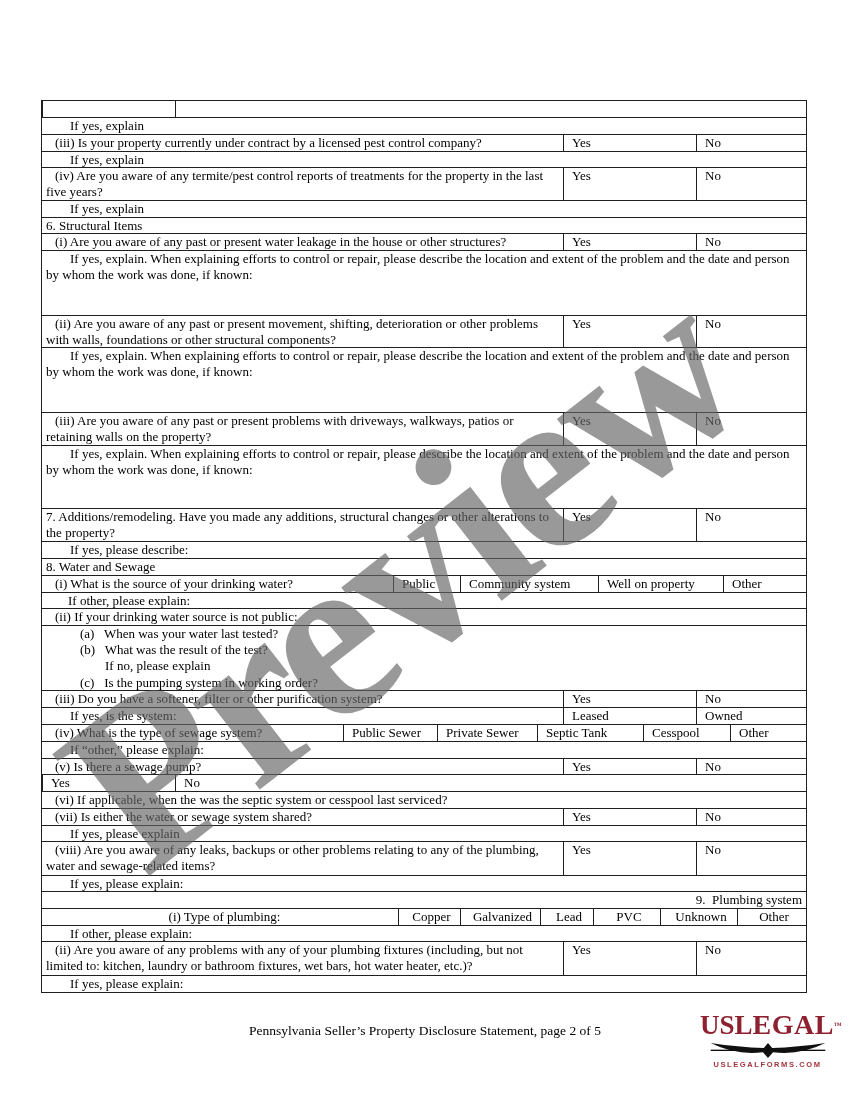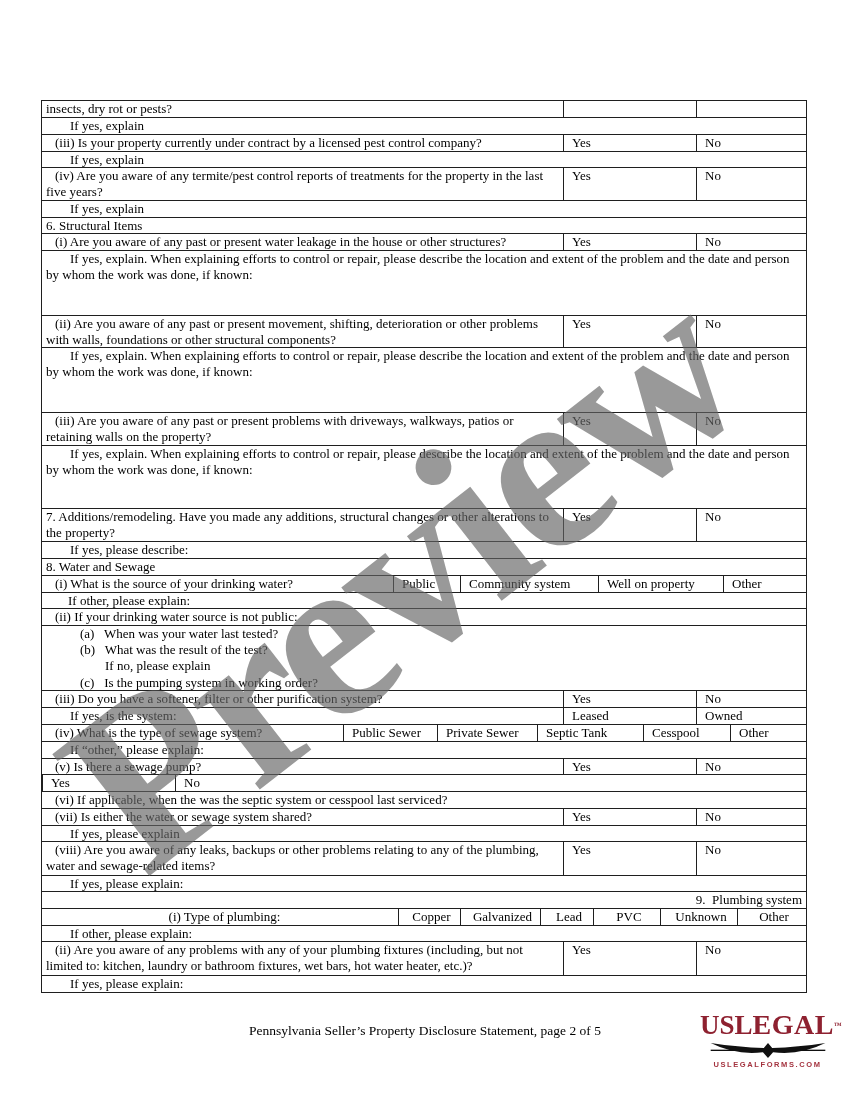--- a/index.html
+++ b/index.html
@@ -45,23 +45,20 @@
   .site{
     font-family:"Liberation Sans", sans-serif;font-weight:bold;
     font-size:7.5px;letter-spacing:1.6px;color:#a4333f;margin-top:1px;
   }
 </style>
 </head>
 <body>
 
 <div class="doc-table">
     <div class="row" style="height: 17px;">
-      <div class="cell first" style="width: 521px;">
-        <div class="ln" style="text-indent: 0px;">insects, dry rot or pests?</div>
-      </div>
       <div class="cell" style="width: 133px;">
         <div class="ln" style="text-indent: 4px;"></div>
       </div>
       <div class="cell" style="width: 110px;">
         <div class="ln" style="text-indent: 4px;"></div>
       </div>
     </div>
     <div class="row" style="height: 17px;">
       <div class="cell first" style="width: 764px;">
         <div class="ln" style="text-indent: 24px;">If yes, explain</div>

